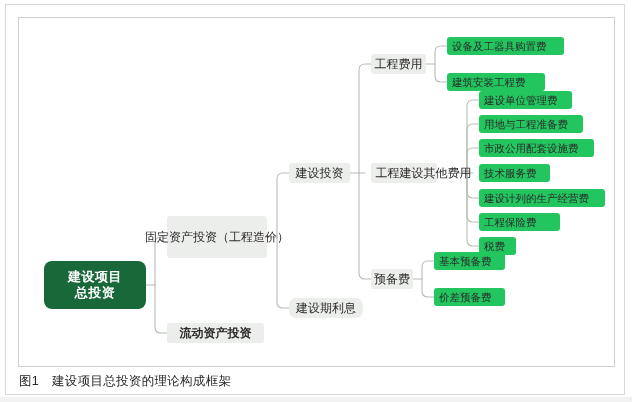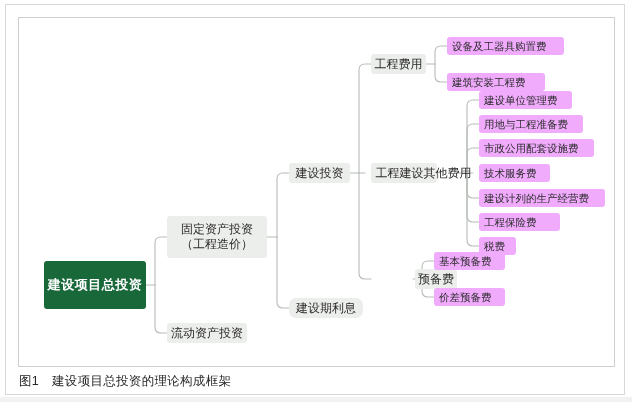--- a/index.html
+++ b/index.html
@@ -37,47 +37,47 @@
   
   .node{
     position:absolute;
     box-sizing:border-box;
     white-space:nowrap;
     display:flex;align-items:center;justify-content:center;
   }
   .node-root{
     background:#19683a;
     color:#ffffff;
-    border-radius:3px;
+    border-radius:8px;
     font-weight:bold;
     font-size:13px;
     line-height:16px;
     text-align:center;
     letter-spacing:0.5px;
-    flex-direction:row;
+    flex-direction:column;
   }
   .node-root span{display:block;}
   .node-box{
     background:#eceeeb;
     color:#2b2b2b;
     border-radius:3px;
     font-size:12px;
     line-height:14px;
     text-align:center;
     padding:2px 5px;
     font-weight:500;
   }
   .node-box.two-line{
-    flex-direction:column;
+    flex-direction:row;
     line-height:15px;
     padding:3px 6px;
   }
   .node-box.two-line span{display:block;}
   .node-leaf{
-    background:#f0abfc;
+    background:#22c55e;
     color:#2b2b2b;
     border-radius:3px;
     font-size:10.5px;
     line-height:13px;
     padding:2px 5px;
     justify-content:flex-start;
     font-weight:500;
   }
   
   #figure-caption{
@@ -141,31 +141,31 @@
       <div class="node node-root" style="left:25px;top:243px;width:102px;height:48px;">
         <span>建设项目</span>
         <span>总投资</span>
       </div>
 
       <div class="node node-box two-line" style="left:148px;top:198px;width:100px;height:42px;">
         <span>固定资产投资</span>
         <span>（工程造价）</span>
       </div>
 
-      <div class="node node-box" style="left:148px;top:305px;width:80px;height:20px;">流动资产投资</div>
+      <div class="node node-box" style="left:148px;top:305px;width:97px;height:20px;font-weight:bold;">流动资产投资</div>
 
       <div class="node node-box" style="left:270px;top:145px;width:61px;height:20px;">建设投资</div>
 
       <div class="node node-box" style="left:270px;top:280px;width:74px;height:20px;border-radius:7px;">建设期利息</div>
 
       <div class="node node-box" style="left:352px;top:36px;width:55px;height:20px;">工程费用</div>
 
       <div class="node node-box" style="left:352px;top:145px;width:66px;height:20px;padding-left:44px;">工程建设其他费用</div>
 
-      <div class="node node-box" style="left:352px;top:251px;width:42px;height:20px;margin-left:44px;">预备费</div>
+      <div class="node node-box" style="left:352px;top:251px;width:42px;height:20px;">预备费</div>
 
       <div class="node node-leaf" style="left:428px;top:19px;width:117px;height:18px;">设备及工器具购置费</div>
 
       <div class="node node-leaf" style="left:428px;top:55px;width:98px;height:18px;">建筑安装工程费</div>
 
       <div class="node node-leaf" style="left:460px;top:73px;width:93px;height:18px;">建设单位管理费</div>
 
       <div class="node node-leaf" style="left:460px;top:97px;width:104px;height:18px;">用地与工程准备费</div>
 
       <div class="node node-leaf" style="left:460px;top:121px;width:115px;height:18px;">市政公用配套设施费</div>

